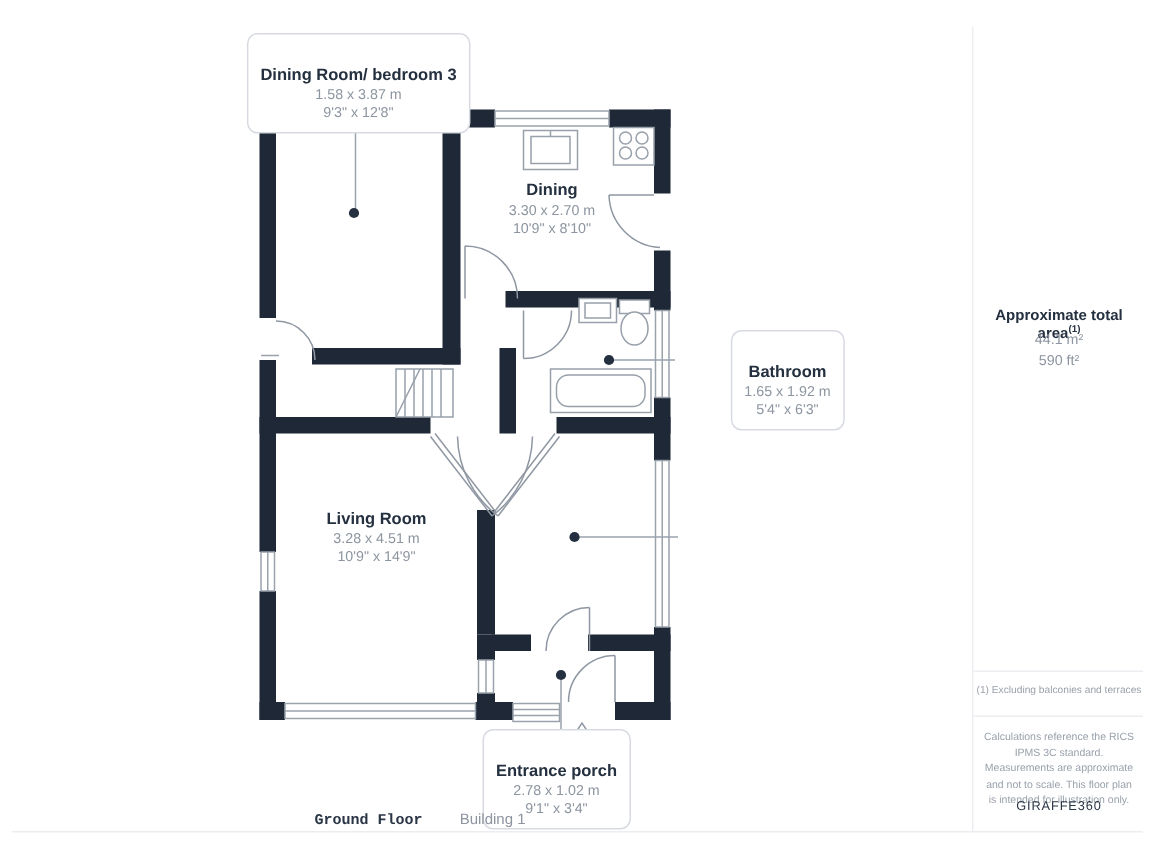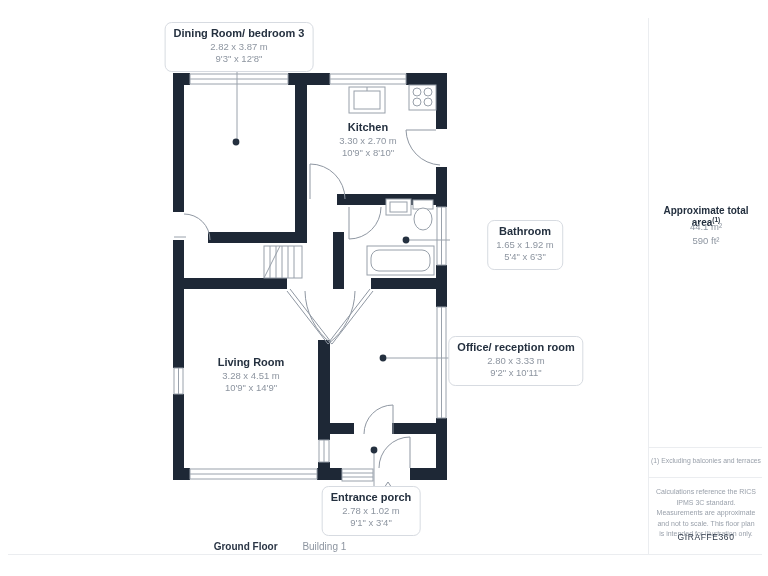--- a/index.html
+++ b/index.html
@@ -6,33 +6,33 @@
   body { background:#fff; }
   .page {
     position:relative; width:768px; height:576px; background:#ffffff;
     font-family:"Liberation Sans", sans-serif; overflow:hidden;
   }
   .plan-svg { position:absolute; left:0; top:0; width:768px; height:576px; }
 
   
   .callout {
     position:absolute; background:#fff; border:1px solid #d7dbe1; border-radius:7px;
-    text-align:center; padding:4px 8px 5px 8px; z-index:3; transform:translateX(-50%);
+    text-align:center; padding:21px 8px 5px 8px; z-index:3; transform:translateX(-50%);
     white-space:nowrap;
   }
   .room-title { font-size:11px; font-weight:bold; color:#24303f; line-height:1.25; }
   .room-dims  { font-size:9.5px; color:#8d95a0; line-height:1.32; }
 
   
   .roomlabel { position:absolute; text-align:center; z-index:2; transform:translateX(-50%); white-space:nowrap; }
 
   
   .floor-caption { position:absolute; left:280px; top:541px; transform:translateX(-50%);
     font-size:10px; white-space:nowrap; z-index:3; }
-  .floor-caption .fc-bold { font-weight:bold; color:#2a3545; }
+  .floor-caption .fc-bold { font-weight:bold; color:#2a3545;font-family:Liberation Mono, monospace; }
   .floor-caption .fc-dim  { color:#8d95a0; margin-left:22px; }
 
   
   .sidebar-border { position:absolute; left:648px; top:18px; width:1px; height:536px; background:#ebedf0; }
   .rule { position:absolute; left:649px; width:113px; height:1px; background:#ebedf0; }
   .rule-1 { top:447px; } .rule-2 { top:477px; }
   .bottom-rule { position:absolute; left:8px; top:554px; width:754px; height:1px; background:#ebedf0; }
 
   .sb-center { position:absolute; left:650px; width:112px; text-align:center; }
   .area-title { top:205px; font-size:10px; font-weight:bold; color:#24303f; }
@@ -191,50 +191,45 @@
       <circle cx="236" cy="142" r="3.4"></circle>
       <circle cx="406" cy="240" r="3.4"></circle>
       <circle cx="383" cy="358" r="3.4"></circle>
       <circle cx="374" cy="450" r="3.4"></circle>
     </g>
     <path d="M 382 491 L 388 482 L 394 491" stroke="#8f97a2" fill="none" stroke-width="1"></path>
   </svg>
 
   <div class="callout" style="left:239px; top:22px;">
     <div class="room-title">Dining Room/ bedroom 3</div>
-    <div class="room-dims">2.82 x 3.87 m</div>
+    <div class="room-dims">1.58 x 3.87 m</div>
     <div class="room-dims">9'3" x 12'8"</div>
   </div>
 
 
   <div class="callout" style="left:497px; top:220px;margin-left:28px;">
     <div class="room-title">Bathroom</div>
     <div class="room-dims">1.65 x 1.92 m</div>
     <div class="room-dims">5'4" x 6'3"</div>
   </div>
 
-  <div class="callout" style="left:516px; top:336px;">
-    <div class="room-title">Office/ reception room</div>
-    <div class="room-dims">2.80 x 3.33 m</div>
-    <div class="room-dims">9'2" x 10'11"</div>
-  </div>
 
   <div class="callout" style="left:371px; top:486px;text-align:center;">
     <div class="room-title">Entrance porch</div>
     <div class="room-dims">2.78 x 1.02 m</div>
     <div class="room-dims">9'1" x 3'4"</div>
   </div>
 
   <div class="roomlabel" style="left:368px; top:121px;">
-    <div class="room-title">Kitchen</div>
+    <div class="room-title">Dining</div>
     <div class="room-dims">3.30 x 2.70 m</div>
     <div class="room-dims">10'9" x 8'10"</div>
   </div>
 
-  <div class="roomlabel" style="left:251px; top:356px;">
+  <div class="roomlabel" style="left:251px; top:340px;">
     <div class="room-title">Living Room</div>
     <div class="room-dims">3.28 x 4.51 m</div>
     <div class="room-dims">10'9" x 14'9"</div>
   </div>
 
   <div class="floor-caption">
     <span class="fc-bold">Ground Floor</span>
     <span class="fc-dim">Building 1</span>
   </div>
 

